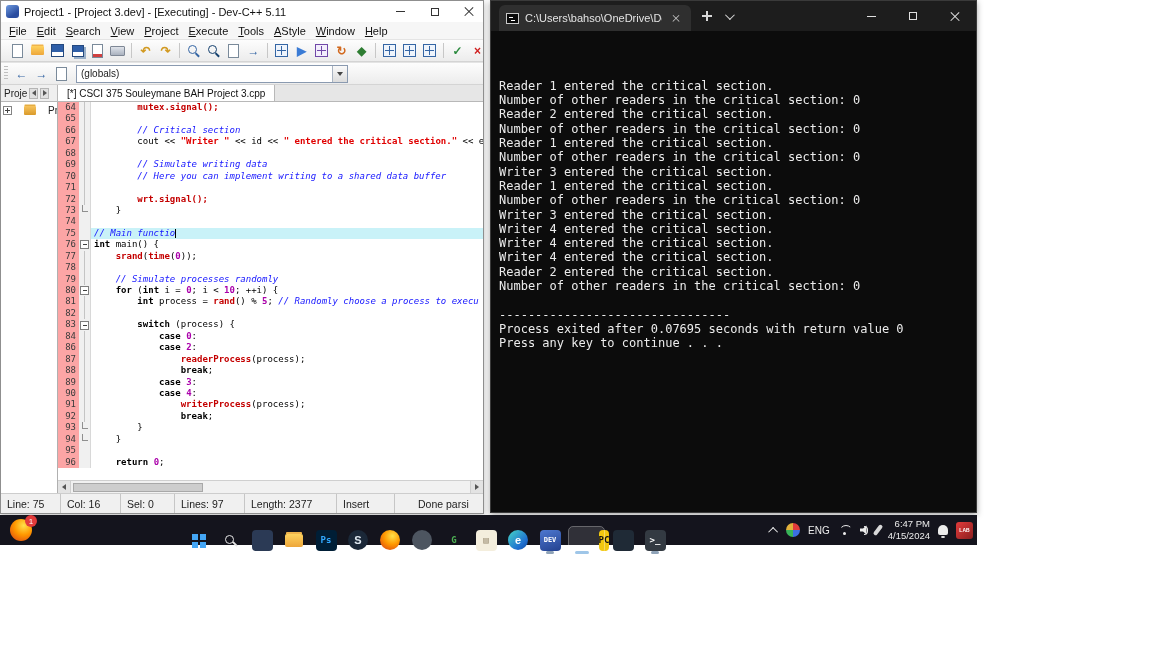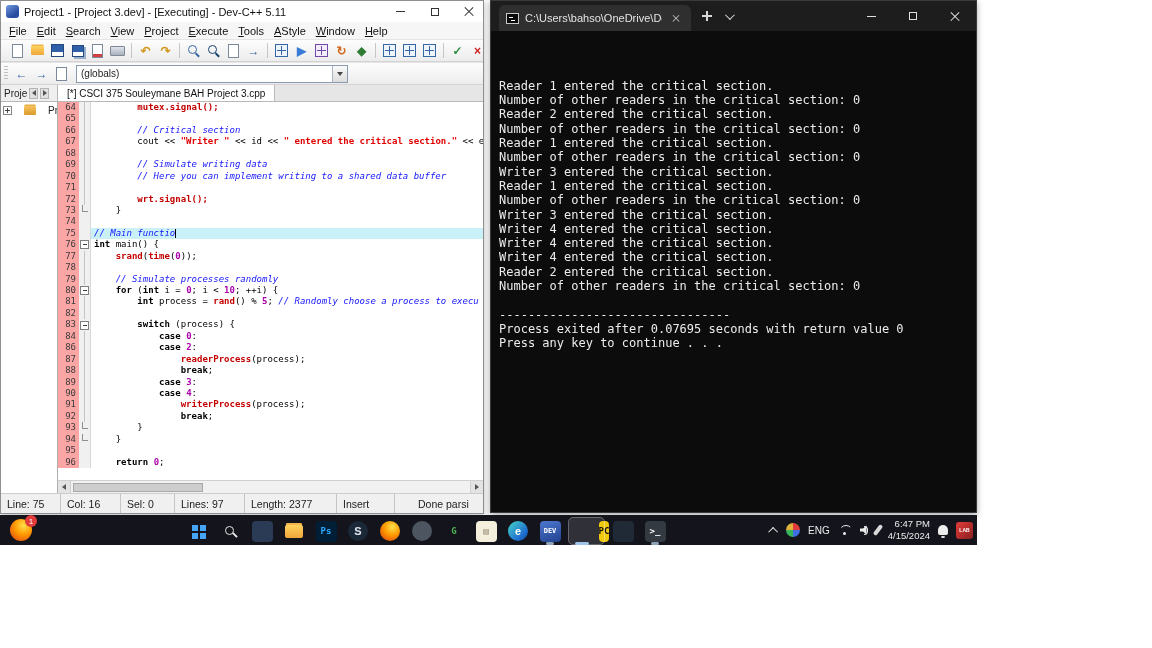--- a/index.html
+++ b/index.html
@@ -125,21 +125,21 @@
   .cs-body { flex:1; padding:5px 8px; font-family:"DejaVu Sans Mono",monospace; font-size:12px; line-height:14.3px;
              color:var(--c-console-text,#ececec); white-space:pre; overflow:hidden; }
   .cs-line { min-height:14.3px; }
 
   
   .taskbar { position:absolute; left:0; top:515px; width:977px; height:30px; background:var(--c-taskbar-bg,#14141d); }
   .tb-widgets { position:absolute; left:10px; top:4px; width:22px; height:22px; border-radius:50%;
                 background:radial-gradient(circle at 62% 30%,#ffe14a 0%,#ff9800 45%,#e4590d 82%); }
   .widgets-badge { position:absolute; top:-4px; right:-5px; min-width:12px; height:12px; border-radius:6px; background:#e23b3b;
                    color:#fff; font-size:8px; display:flex; align-items:center; justify-content:center; padding:0 2px; }
-  .tb-center { position:absolute; left:185px; top:3px; height:26px; display:flex; gap:6px; align-items:center; }
+  .tb-center { position:absolute; left:185px; top:12px; height:26px; display:flex; gap:6px; align-items:center; }
   .tk-item { width:26px; height:26px; border-radius:4px; display:flex; align-items:center; justify-content:center; position:relative; }
   .tk-item.active::after { content:""; position:absolute; bottom:-1px; left:9px; width:8px; height:3px; border-radius:2px; background:#8fa3b8; }
   .tk-item.focused { background:rgba(255,255,255,.12); outline:1px solid rgba(255,255,255,.35);padding-left:35px; }
   .tk-item.focused::after { left:6px; width:14px; background:#9fc6e8; }
   .tk-tile { width:21px; height:21px; border-radius:4px; display:flex; align-items:center; justify-content:center; font-size:9px; font-weight:bold; font-family:"DejaVu Sans Mono",monospace; }
   .tk-circle { width:20px; height:20px; border-radius:50%; display:flex; align-items:center; justify-content:center; font-size:11px; font-weight:bold; }
   .tk-start { width:6px; height:6px; background:#44a6f5; box-shadow:8px 0 #44a6f5,0 8px #44a6f5,8px 8px #44a6f5; margin:-7px 0 0 -7px; }
   .tk-search { width:9px; height:9px; border:1.8px solid #e6e6e6; border-radius:50%; position:relative; margin:-2px 0 0 -2px; }
   .tk-search::after { content:""; position:absolute; width:6px; height:1.8px; background:#e6e6e6; transform:rotate(45deg); right:-5px; bottom:-2px; }
   .tk-folder { width:18px; height:13px; background:linear-gradient(#ffd25e,#eda63a); border-radius:2px; box-shadow:0 -3px 0 -1px #f0b44c; }

